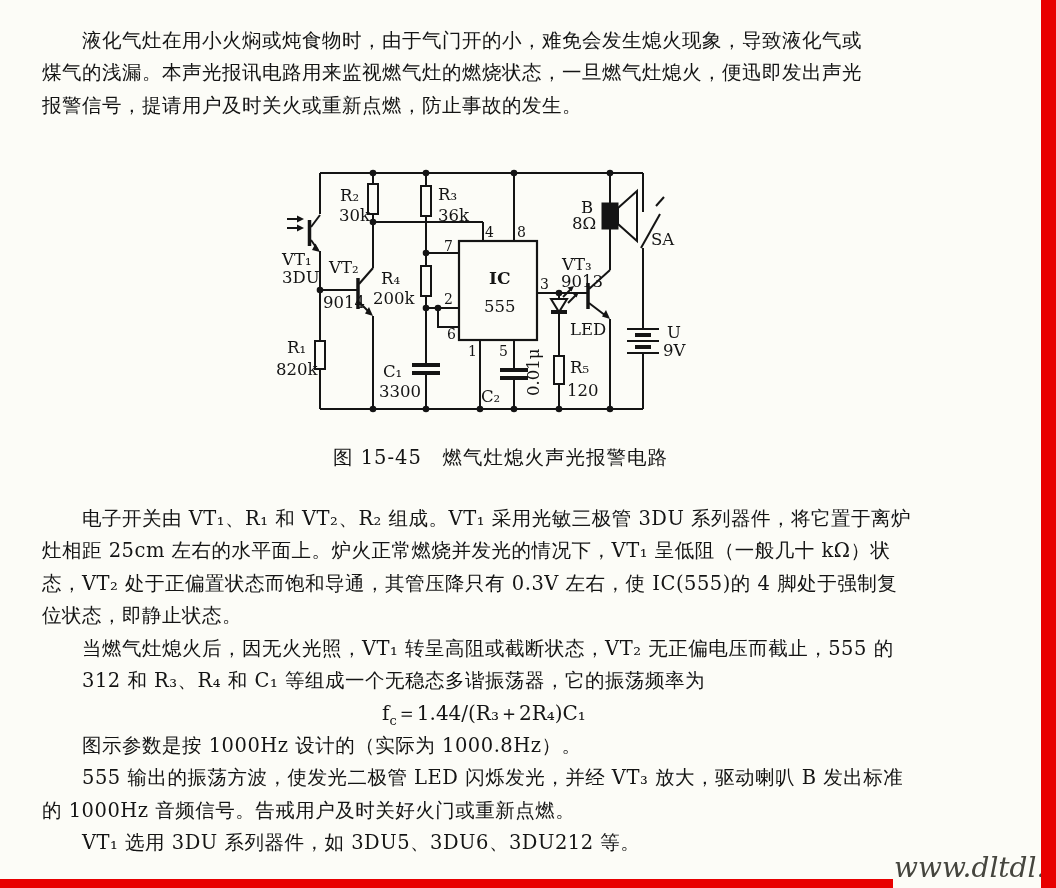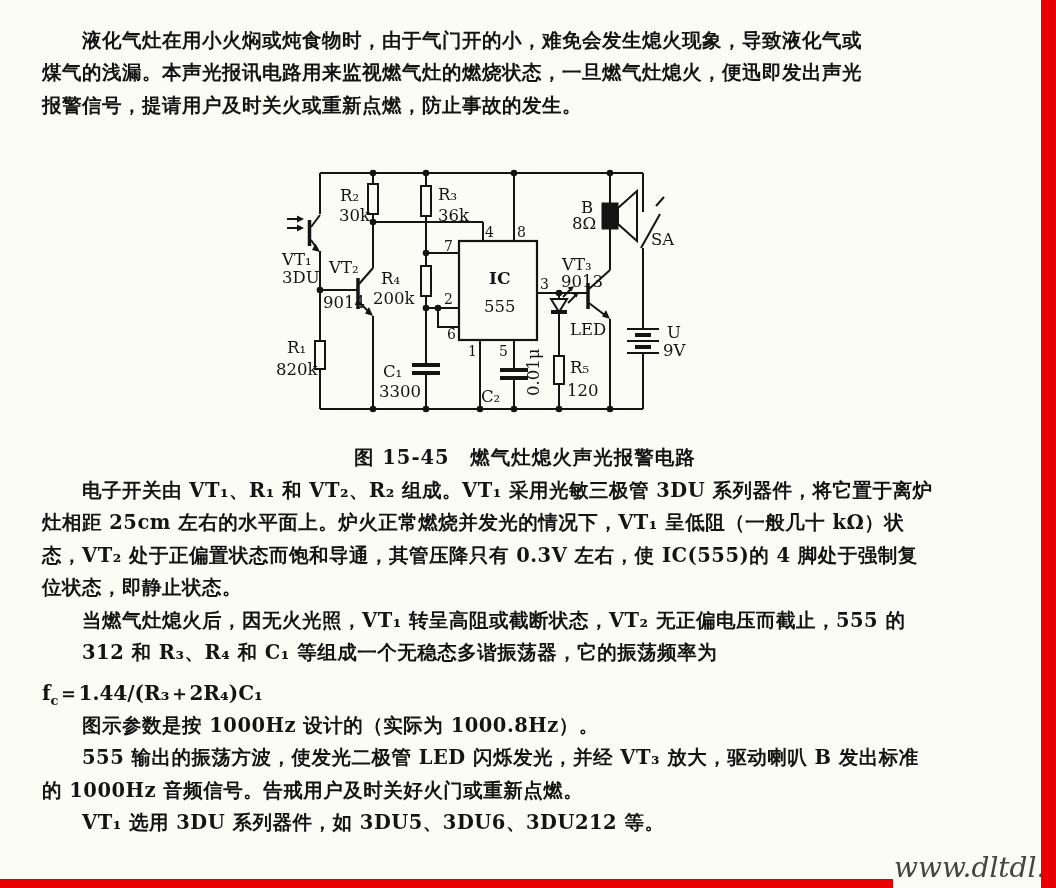--- a/index.html
+++ b/index.html
@@ -4,28 +4,28 @@
 <style>
   html,body{margin:0;padding:0;}
   body{
     width:1056px;height:888px;position:relative;overflow:hidden;
     background:#fcfcf7;color:#141414;
     font-family:"DejaVu Serif","Liberation Serif",serif;
   }
   .tblock{position:absolute;left:42px;width:884px;}
   .line{
     white-space:nowrap;font-size:19.5px;line-height:32.4px;
-    letter-spacing:0.5px;height:32.4px;font-weight:bold;
+    letter-spacing:0.5px;height:32.4px;
   }
   .ind{padding-left:40px;}
-  .formula{text-align:left;letter-spacing:0;font-size:20px;margin-top:8px;}
+  .formula{text-align:center;letter-spacing:0;font-size:20px;}
   .formula sub{font-size:13px;}
   .caption{
-    position:absolute;left:354px;top:444px;font-size:19.5px;
-    font-weight:bold;letter-spacing:1px;white-space:nowrap;
+    position:absolute;left:333px;top:444px;font-size:19.5px;
+    font-weight:normal;letter-spacing:1px;white-space:nowrap;
   }
   .circuit{position:absolute;left:268px;top:158px;}
   .circuit path,.circuit line{stroke:#141414;stroke-width:2;fill:none;}
   .circuit .bar{stroke-width:3.5;}
   .circuit .thick{stroke-width:4;}
   .circuit rect.comp{fill:#fcfcf7;stroke:#141414;stroke-width:2;}
   .circuit rect.icbox{fill:#fcfcf7;stroke:#141414;stroke-width:2.2;}
   .circuit rect.magnet{fill:#141414;stroke:#141414;}
   .circuit polygon.head{fill:#141414;stroke:none;}
   .circuit polygon.sym{fill:none;stroke:#141414;stroke-width:2;}
@@ -235,21 +235,21 @@
         <circle class="dot" cx="424" cy="409" r="3.3"></circle>
       <circle class="dot" cx="478" cy="409" r="3.3"></circle>
         <circle class="dot" cx="512" cy="409" r="3.3"></circle>
       <circle class="dot" cx="557" cy="409" r="3.3"></circle>
         <circle class="dot" cx="608" cy="409" r="3.3"></circle>
     </g>
   </svg>
 
   <div class="caption">图 15-45　燃气灶熄火声光报警电路</div>
 
-  <div class="tblock" style="top:475px">
+  <div class="tblock" style="top:503px">
     <div class="line ind">电子开关由 VT₁、R₁ 和 VT₂、R₂ 组成。VT₁ 采用光敏三极管 3DU 系列器件，将它置于离炉</div>
     <div class="line">灶相距 25cm 左右的水平面上。炉火正常燃烧并发光的情况下，VT₁ 呈低阻（一般几十 kΩ）状</div>
     <div class="line">态，VT₂ 处于正偏置状态而饱和导通，其管压降只有 0.3V 左右，使 IC(555)的 4 脚处于强制复</div>
     <div class="line">位状态，即静止状态。</div>
     <div class="line ind">当燃气灶熄火后，因无火光照，VT₁ 转呈高阻或截断状态，VT₂ 无正偏电压而截止，555 的</div>
     <div class="line ind">312 和 R₃、R₄ 和 C₁ 等组成一个无稳态多谐振荡器，它的振荡频率为</div>
     <div class="line formula">
       <span>f</span><sub>c</sub><span>＝1.44/(R₃＋2R₄)C₁</span>
     </div>
     <div class="line ind">图示参数是按 1000Hz 设计的（实际为 1000.8Hz）。</div>

